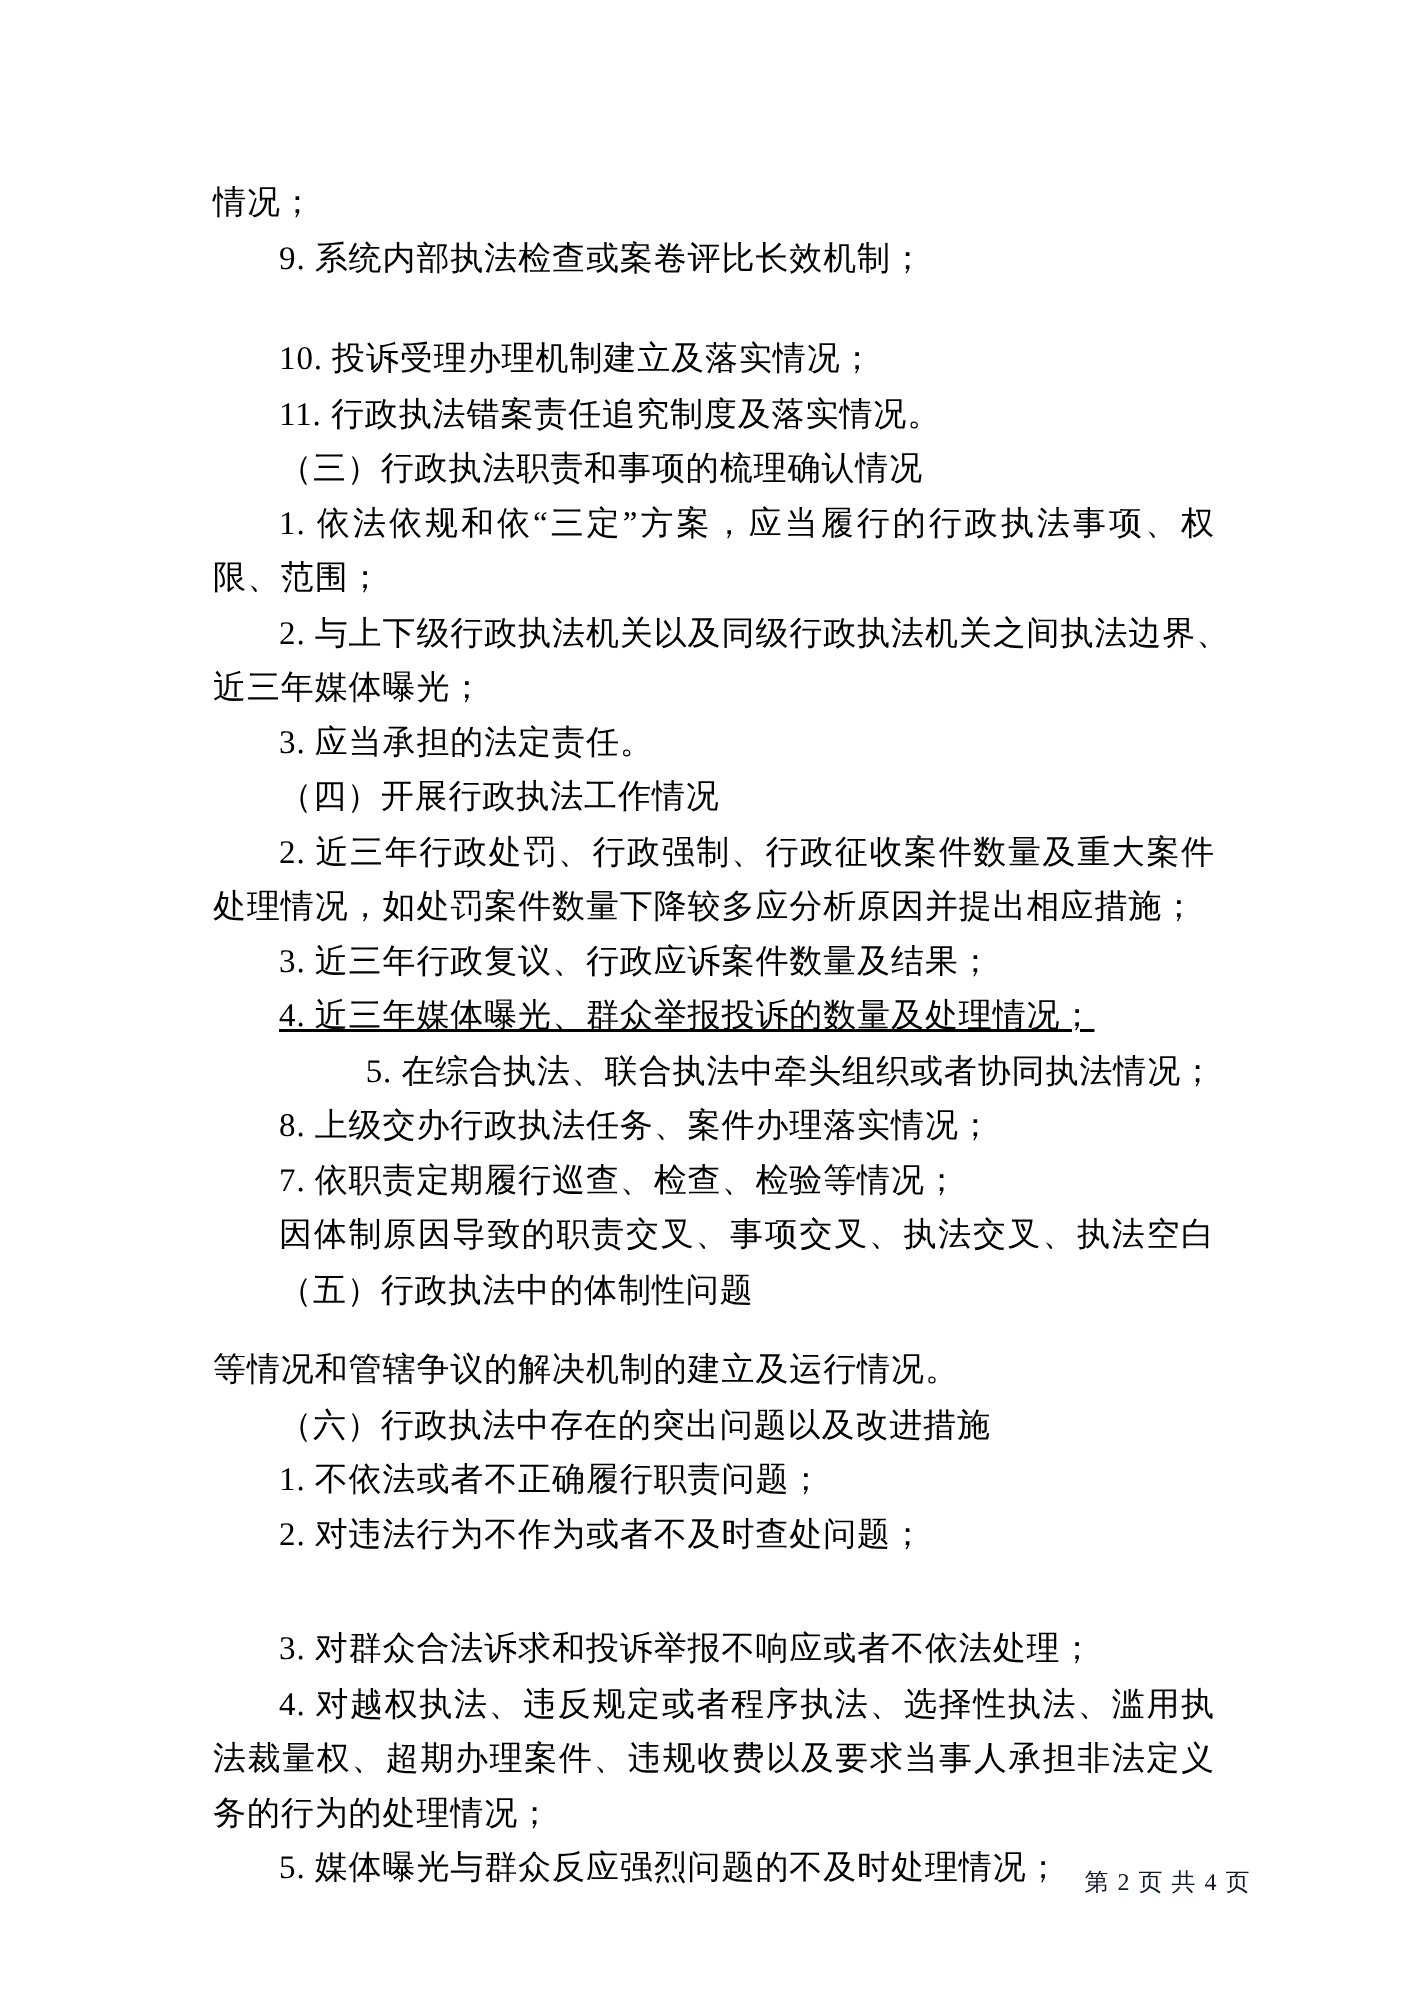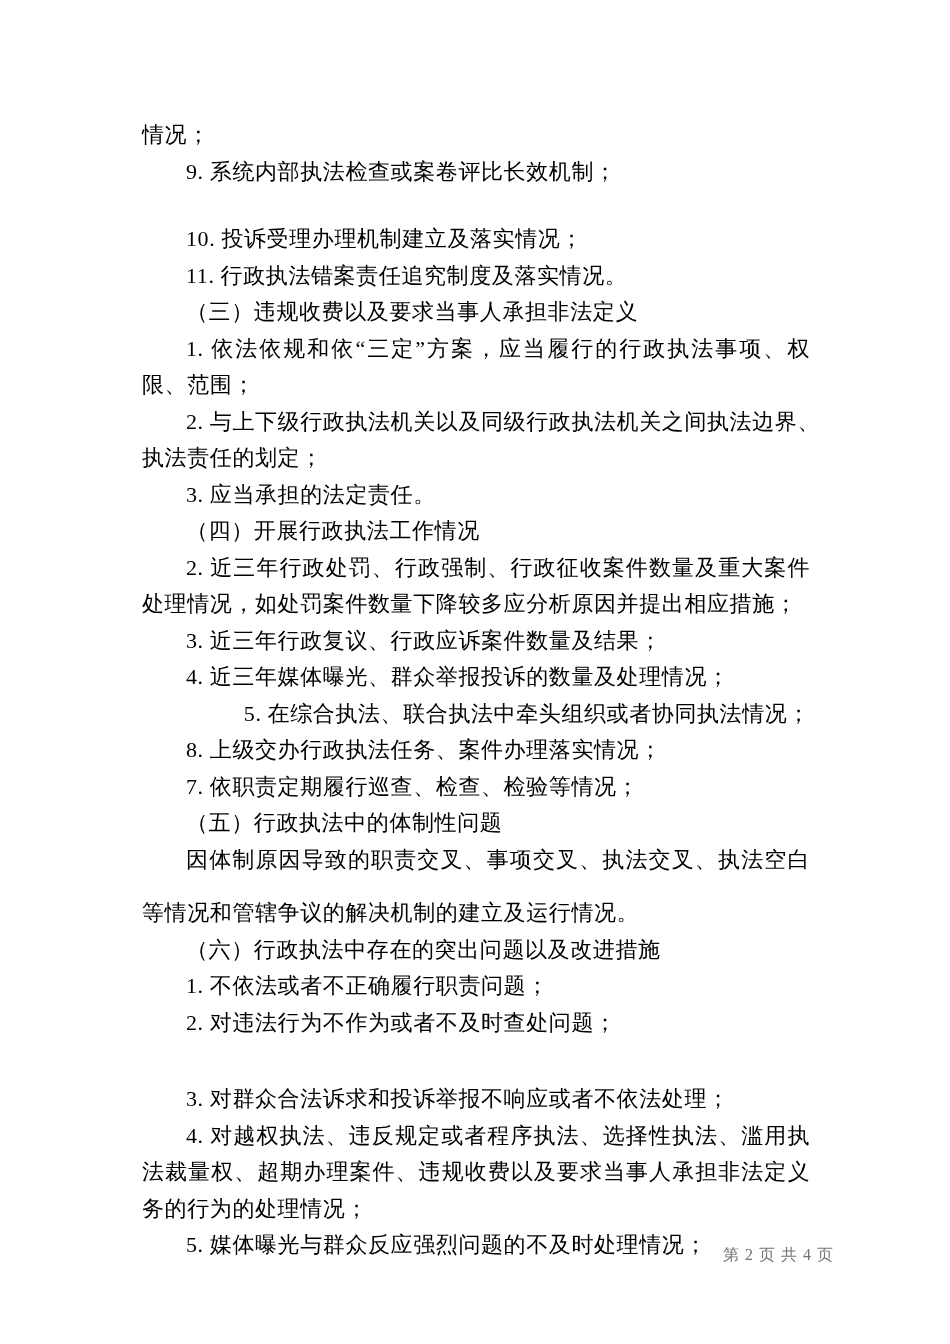--- a/index.html
+++ b/index.html
@@ -37,48 +37,48 @@
     text-align: justify;
     text-align-last: justify;
     text-justify: inter-ideograph;
   }
   .footer {
     position: absolute;
     top: 1245px;
     right: 140px;
     font-size: 16px;
     letter-spacing: 1px;
-    color: #737373;
+    color: #0f172a;
   }
 </style>
 </head>
 <body>
 
 <div class="page">
   <div class="content">
       <p class="line" style="text-indent: 0em;">情况；</p>
       <p class="line" style="text-indent: 2em;">9. 系统内部执法检查或案卷评比长效机制；</p>
       <p class="line" style="text-indent: 2em; margin-top: 31px;">10. 投诉受理办理机制建立及落实情况；</p>
       <p class="line" style="text-indent: 2em;">11. 行政执法错案责任追究制度及落实情况。</p>
-      <p class="line" style="text-indent: 2em;">（三）违规收费以及要求当事人承担非法定义</p>
+      <p class="line" style="text-indent: 2em;">（三）行政执法职责和事项的梳理确认情况</p>
       <p class="line fill" style="text-indent: 2em;">1. 依法依规和依“三定”方案，应当履行的行政执法事项、权</p>
       <p class="line" style="text-indent: 0em;">限、范围；</p>
       <p class="line fill" style="text-indent: 2em;">2. 与上下级行政执法机关以及同级行政执法机关之间执法边界、</p>
-      <p class="line" style="text-indent: 0em;">执法责任的划定；</p>
+      <p class="line" style="text-indent: 0em;">近三年媒体曝光；</p>
       <p class="line" style="text-indent: 2em;">3. 应当承担的法定责任。</p>
       <p class="line" style="text-indent: 2em;">（四）开展行政执法工作情况</p>
       <p class="line fill" style="text-indent: 2em;">2. 近三年行政处罚、行政强制、行政征收案件数量及重大案件</p>
       <p class="line" style="text-indent: 0em;">处理情况，如处罚案件数量下降较多应分析原因并提出相应措施；</p>
       <p class="line" style="text-indent: 2em;">3. 近三年行政复议、行政应诉案件数量及结果；</p>
-      <p class="line" style="text-indent: 2em;">4. 近三年媒体曝光、群众举报投诉的数量及处理情况；</p>
+      <p class="line" style="text-indent: 2em; text-decoration: underline;">4. 近三年媒体曝光、群众举报投诉的数量及处理情况；</p>
       <p class="line" style="text-indent: 2em; text-align: right;">5. 在综合执法、联合执法中牵头组织或者协同执法情况；</p>
       <p class="line" style="text-indent: 2em;">8. 上级交办行政执法任务、案件办理落实情况；</p>
       <p class="line" style="text-indent: 2em;">7. 依职责定期履行巡查、检查、检验等情况；</p>
+      <p class="line fill" style="text-indent: 2em;">因体制原因导致的职责交叉、事项交叉、执法交叉、执法空白</p>
       <p class="line" style="text-indent: 2em;">（五）行政执法中的体制性问题</p>
-      <p class="line fill" style="text-indent: 2em;">因体制原因导致的职责交叉、事项交叉、执法交叉、执法空白</p>
       <p class="line" style="text-indent: 0em; margin-top: 17px;">等情况和管辖争议的解决机制的建立及运行情况。</p>
       <p class="line" style="text-indent: 2em;">（六）行政执法中存在的突出问题以及改进措施</p>
       <p class="line" style="text-indent: 2em;">1. 不依法或者不正确履行职责问题；</p>
       <p class="line" style="text-indent: 2em;">2. 对违法行为不作为或者不及时查处问题；</p>
       <p class="line" style="text-indent: 2em; margin-top: 40px;">3. 对群众合法诉求和投诉举报不响应或者不依法处理；</p>
       <p class="line fill" style="text-indent: 2em;">4. 对越权执法、违反规定或者程序执法、选择性执法、滥用执</p>
       <p class="line fill" style="text-indent: 0em;">法裁量权、超期办理案件、违规收费以及要求当事人承担非法定义</p>
       <p class="line" style="text-indent: 0em;">务的行为的处理情况；</p>
       <p class="line" style="text-indent: 2em;">5. 媒体曝光与群众反应强烈问题的不及时处理情况；</p>
     </div>

